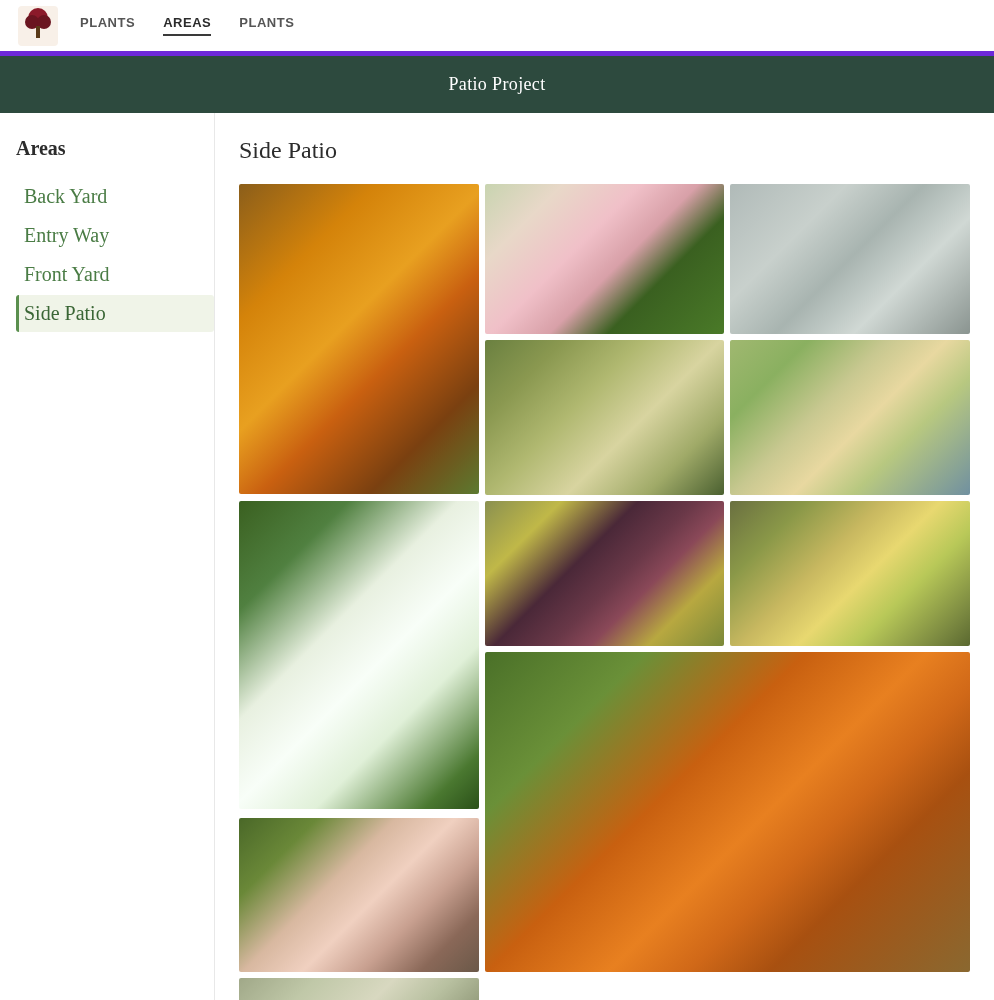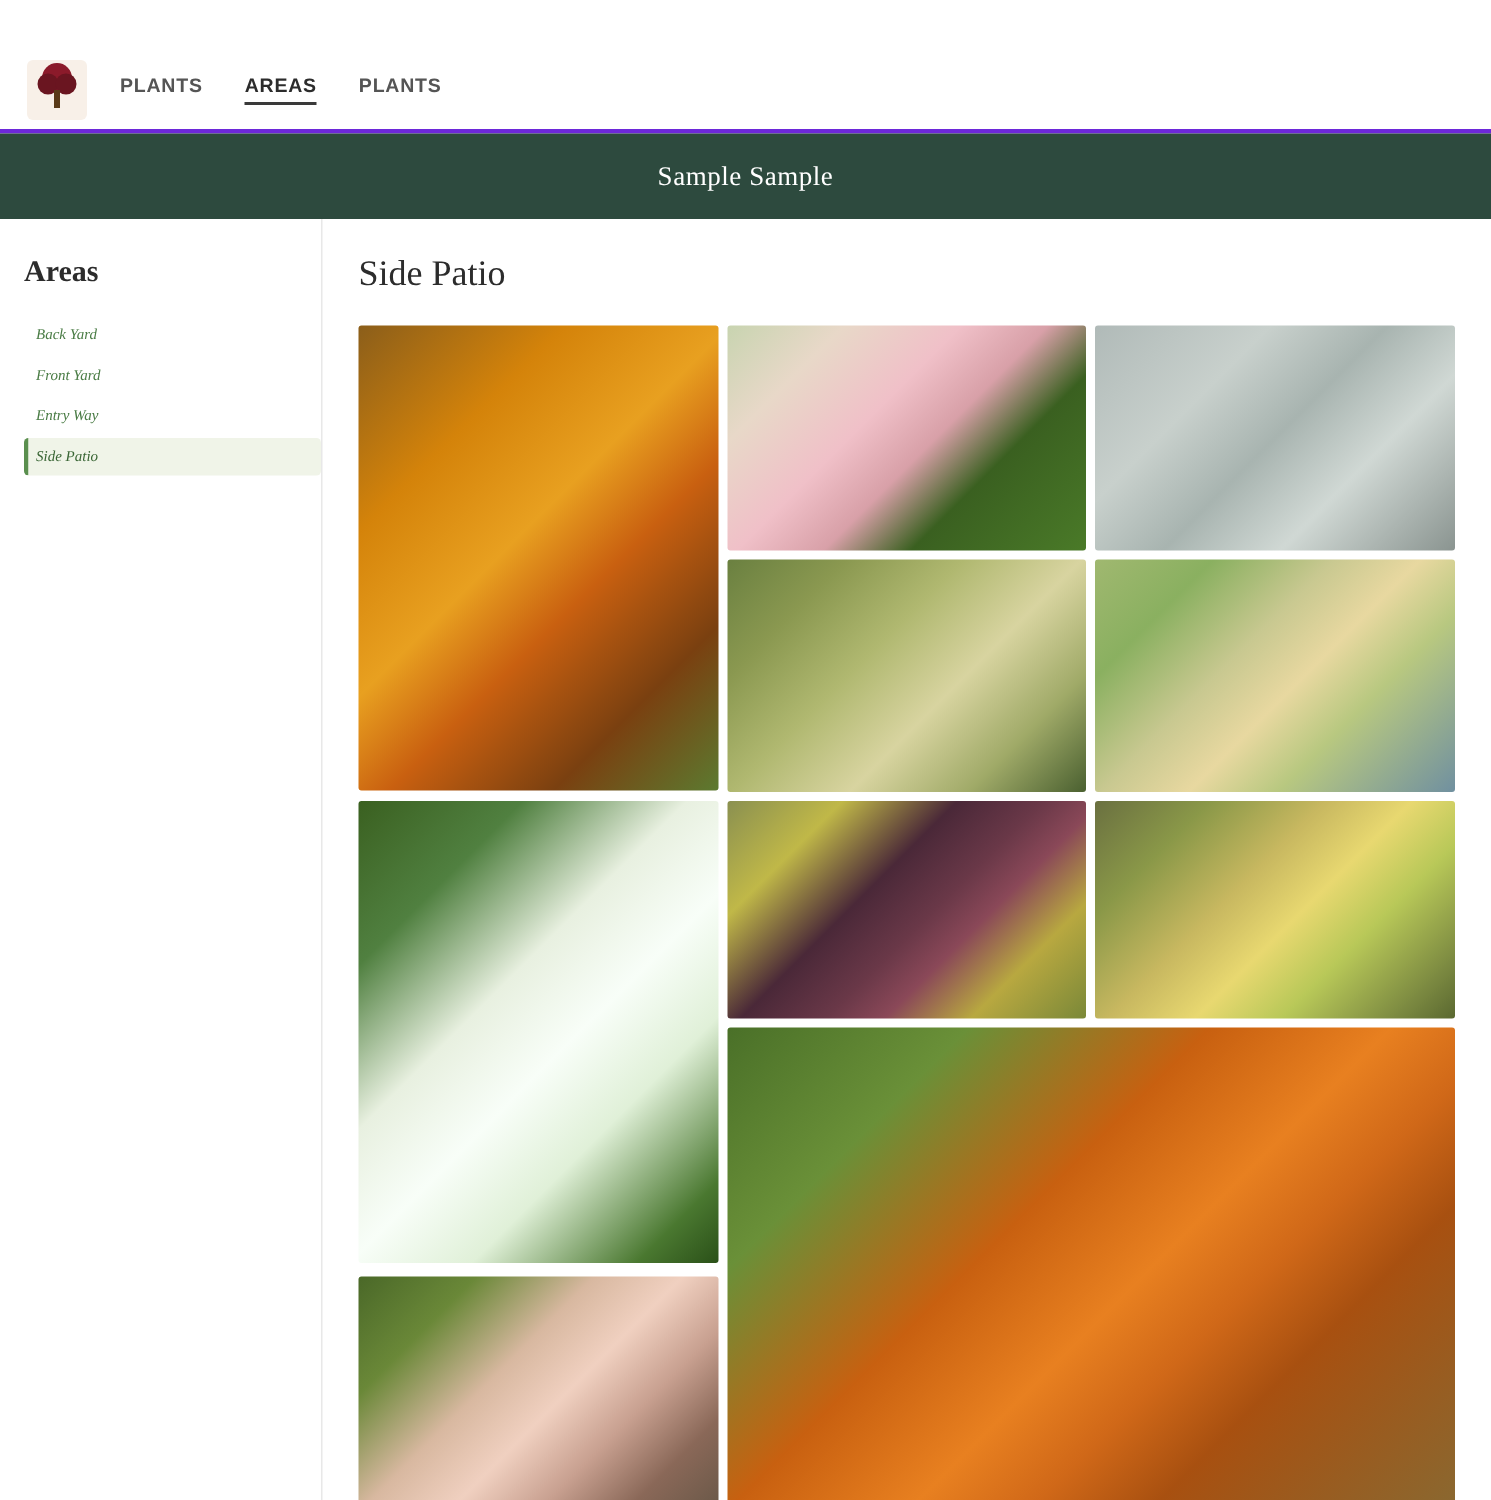--- a/index.html
+++ b/index.html
@@ -3,24 +3,23 @@
   <meta charset="utf-8">
   <style>
     * { box-sizing: border-box; margin: 0; padding: 0; }
     body { font-family: Georgia, 'Times New Roman', serif; background: #fff; color: #333; width: 994px; }
 
     
     .navbar {
       display: flex;
       align-items: center;
       height: 56px;
-      border-bottom: 3px solid #6d28d9;
+      border-bottom: 5px solid #6d28d9;
       padding: 0 16px;
       background: #fff;
-      margin-top: 33px;
     }
     .nav-logo {
       width: 44px;
       height: 44px;
       margin-right: 20px;
       display: flex;
       align-items: center;
       justify-content: center;
     }
     .nav-logo svg { width: 40px; height: 40px; }
@@ -66,27 +65,26 @@
     .sidebar-title {
       font-size: 20px;
       font-weight: 600;
       color: #2c2c2c;
       margin-bottom: 18px;
       font-family: Georgia, serif;
     }
     .sidebar-item {
       display: block;
       padding: 7px 12px 7px 8px;
-      font-size: 10px;
+      font-size: 20px;
       color: #4a7c45;
       cursor: pointer;
       border-radius: 3px;
       margin-bottom: 2px;
       text-decoration: none;
-      font-style: italic;
     }
     .sidebar-item.active {
       background: #f0f4e8;
       color: #3a6635;
       border-left: 3px solid #5a8f4e;
       padding-left: 5px;
     }
 
     
     .content {
@@ -182,30 +180,30 @@
     </svg>
   </div>
   <div class="nav-links">
     <a class="nav-link">PLANTS</a>
     <a class="nav-link active">AREAS</a>
     <a class="nav-link">PLANTS</a>
   </div>
 </nav>
 
 <div class="project-header">
-  <span>Sample Sample</span>
+  <span>Patio Project</span>
 </div>
 
 <div class="main-layout">
 
   <aside class="sidebar">
     <div class="sidebar-title">Areas</div>
     <a class="sidebar-item">Back Yard</a>
+    <a class="sidebar-item">Entry Way</a>
     <a class="sidebar-item">Front Yard</a>
-    <a class="sidebar-item">Entry Way</a>
     <a class="sidebar-item active">Side Patio</a>
   </aside>
 
   <main class="content">
     <h1 class="content-title">Side Patio</h1>
 
     <div class="photo-grid">
 
       <div class="photo-cell photo-large-1 flower-orange"></div>
 

